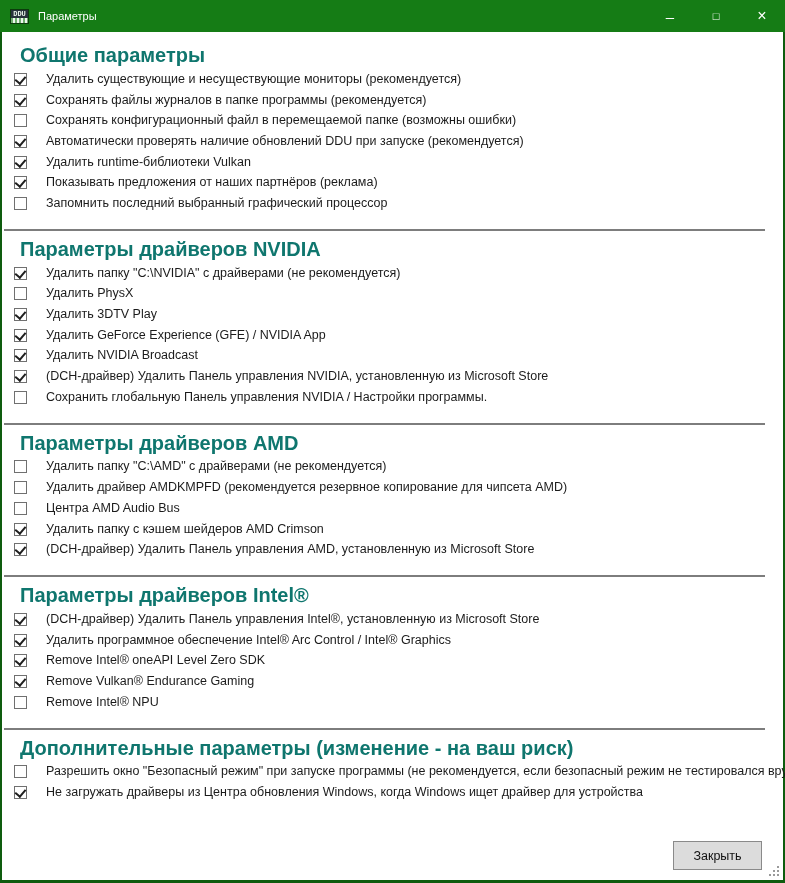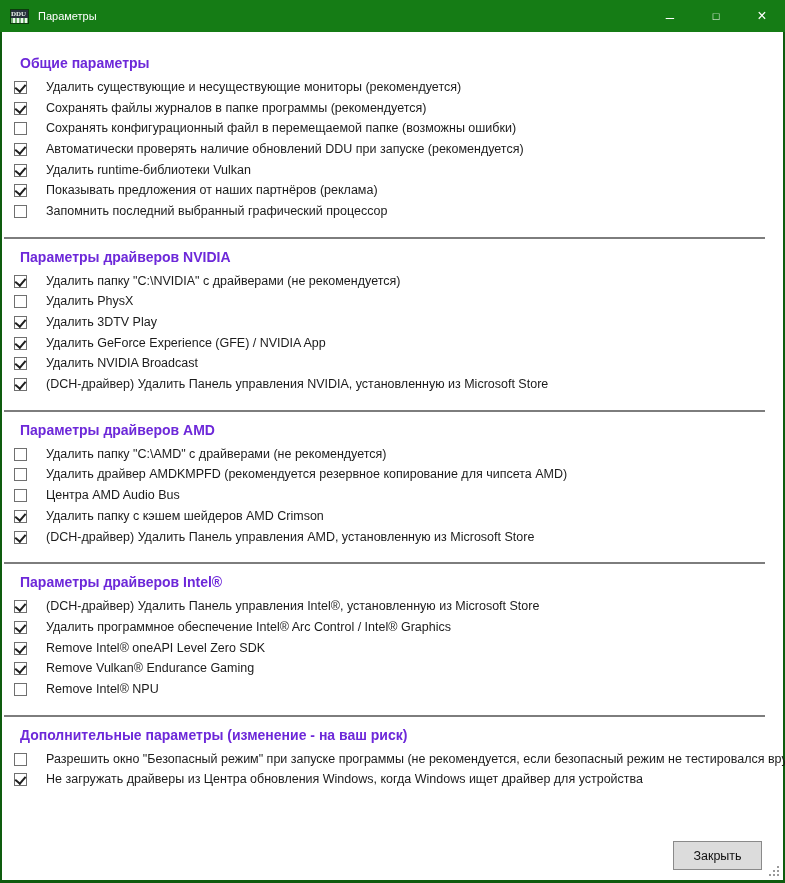--- a/index.html
+++ b/index.html
@@ -25,40 +25,40 @@
   .titlebar{
     height:32px; margin:0 -2px; background:var(--titlebar);
     display:flex; align-items:center; color:#fff;
   }
   .app-icon{
     width:19px; height:15px; margin:0 9px 0 10px; background:#f2f7f2;
     border:1px solid #0c3c0c; display:flex; flex-direction:column; flex:0 0 auto;
   }
   .app-icon .band{
     background:#27313b; color:#e8f3e8; font-size:7px; font-weight:bold;
-    line-height:8px; letter-spacing:0;
-    font-family:Liberation Serif, serif;
+    line-height:8px; text-align:center; letter-spacing:0;
+    font-family:Liberation Mono, monospace;
   }
   .app-icon .stripes{
     flex:1; background:repeating-linear-gradient(90deg,#6fae6f 0 2px,#eef6ee 2px 4px);
   }
   .title-text{ font-size:11px; flex:1 1 auto; }
   .win-controls{ display:flex; height:32px; }
   .win-btn{
     width:46px; height:32px; display:flex; align-items:center; justify-content:center;
     font-size:14px; color:#fff; cursor:default;
   }
   .win-btn.min{ font-size:15px; }
   .win-btn.max{ font-size:11px; }
   .win-btn.close{ font-size:16px; }
   
   .content{ padding:0 8px 0 12px; color:var(--text); }
   .section-title{
-    font-size:14px; font-weight:bold; margin:8px 0 4px 6px; line-height:20px;
-    color:#6d28d9;
+    font-size:20px; font-weight:bold; margin:0 0 4px 6px; line-height:20px;
+    color:#0f766e;
   }
   .section:first-child{ padding-top:13px; }
   .row{
     display:flex; align-items:center; height:20.7px; gap:8px; cursor:default;
   }
   .cb{
     position:relative; width:13px; height:13px; background:#fff;
     border:1px solid var(--checkbox-border); flex:0 0 auto;
   }
   .cb.checked::after{
@@ -173,20 +173,24 @@
   <label class="row">
     <span class="cb checked"></span>
     <span class="lbl">Удалить NVIDIA Broadcast</span>
   </label>
 
   <label class="row">
     <span class="cb checked"></span>
     <span class="lbl">(DCH-драйвер) Удалить Панель управления NVIDIA, установленную из Microsoft Store</span>
   </label>
 
+  <label class="row">
+    <span class="cb"></span>
+    <span class="lbl">Сохранить глобальную Панель управления NVIDIA / Настройки программы.</span>
+  </label>
 </div>
   </section>
 
   <div class="divider"></div>
 
   <section class="section">
     <h2 class="section-title">Параметры драйверов AMD</h2>
     <div class="rows">
   <label class="row">
     <span class="cb"></span>

